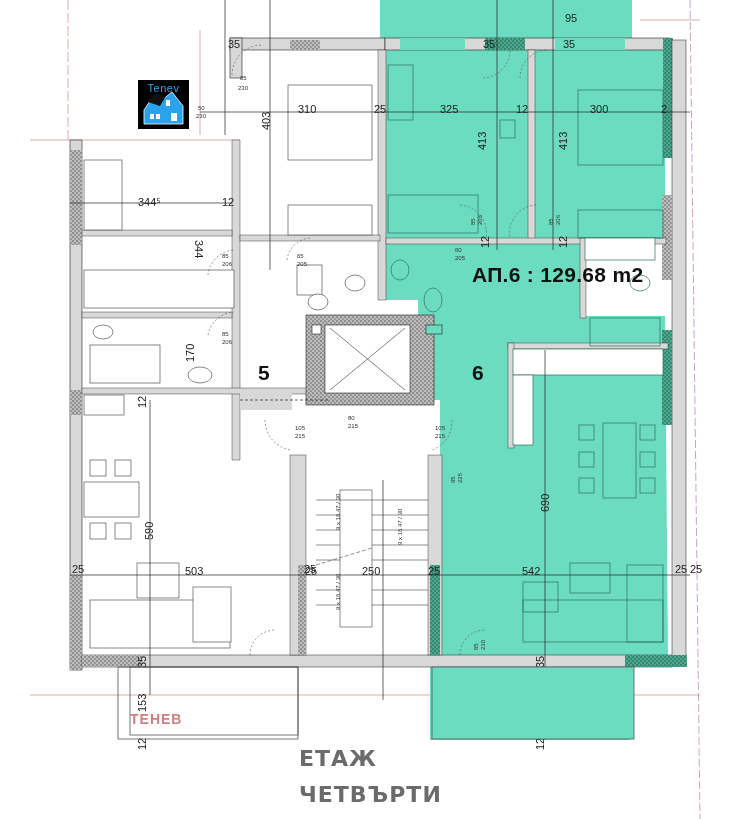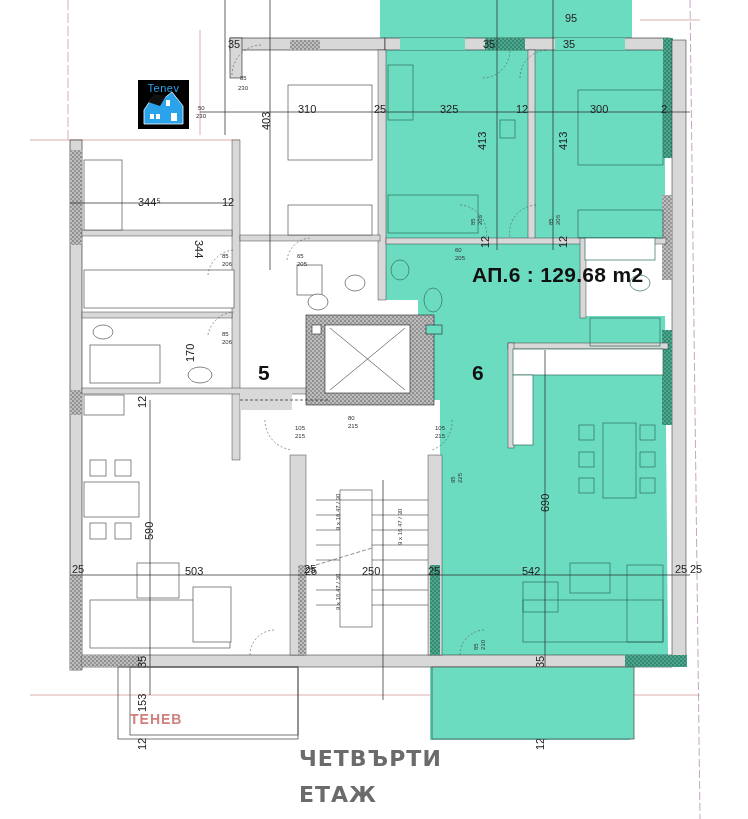--- a/index.html
+++ b/index.html
@@ -289,15 +289,15 @@
 </div>
 
 <div class="unit-num" style="left:258px;top:361px;">5</div>
 <div class="unit-num" style="left:472px;top:361px;">6</div>
 
 <div class="apt-area">АП.6 :  129.68 m2</div>
 
 <div class="watermark">ТЕНЕВ</div>
 
 <div class="floor-title">
+  <div>ЕТАЖ</div>
   <div>ЧЕТВЪРТИ</div>
-  <div>ЕТАЖ</div>
 </div>
 
 </body></html>

